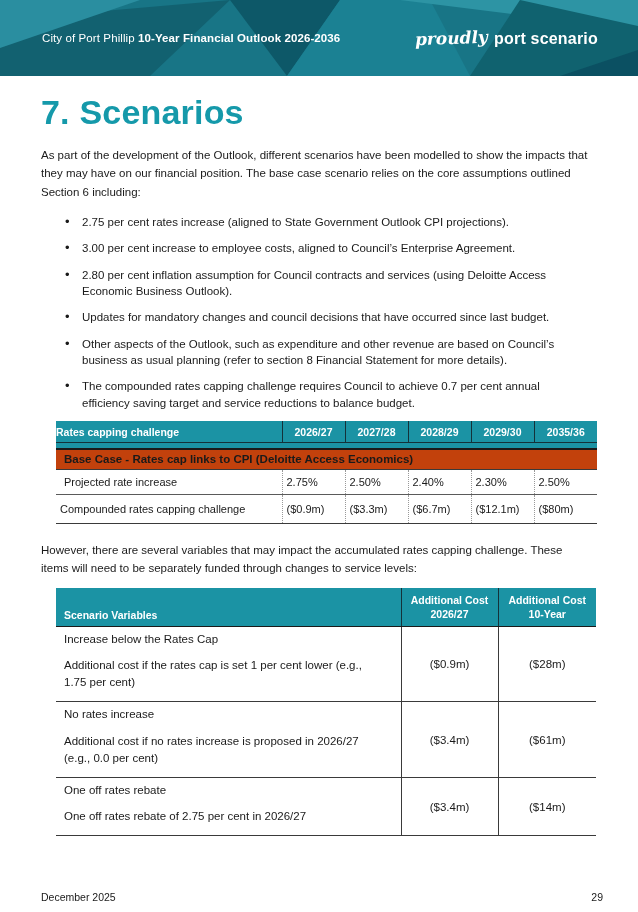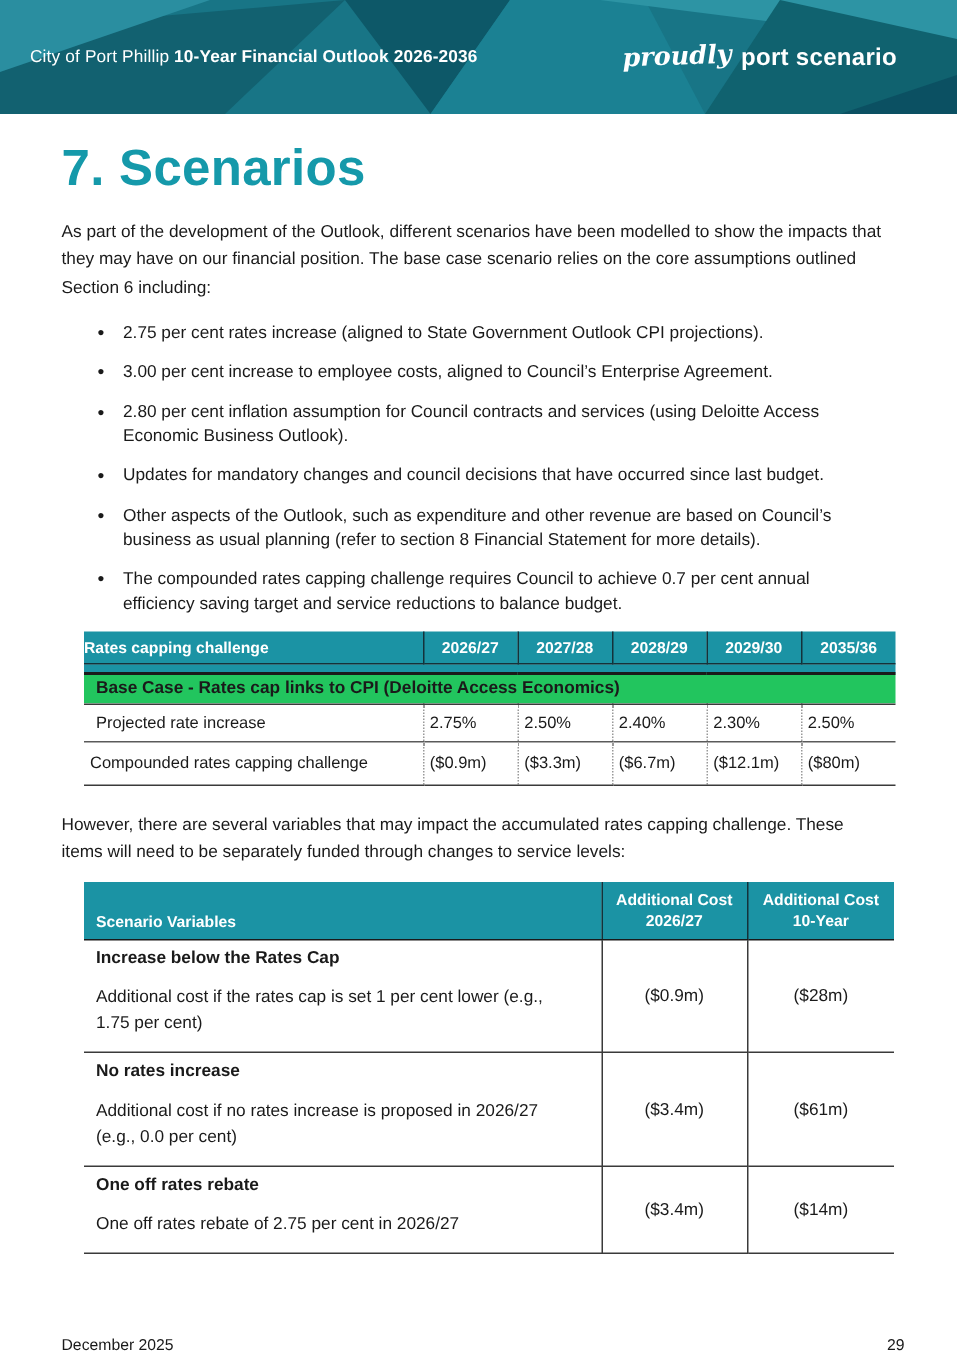--- a/index.html
+++ b/index.html
@@ -23,21 +23,21 @@
     height: 76px;
     overflow: hidden;
   }
   .banner svg { position: absolute; inset: 0; display: block; }
   .banner-content {
     position: absolute;
     inset: 0;
     display: flex;
     align-items: center;
     justify-content: space-between;
-    padding: 0 40px 0 20px;
+    padding: 0 40px 0 42px;
   }
   .banner-title {
     color: #ffffff;
     font-size: 11.5px;
     letter-spacing: 0.1px;
   }
   .banner-title .bold { font-weight: bold; }
   .banner-logo {
     color: #ffffff;
     display: flex;
@@ -120,21 +120,21 @@
   }
   .t1 .head-row th:first-child { text-align: left; padding-left: 0; }
   .t1 .head-row th:last-child { border-right: none; }
   .t1 .spacer-row th {
     background: #1B93A4;
     height: 6px;
     padding: 0;
     border-bottom: 2px solid #1a1a1a;
   }
   .t1 .sub-row td {
-    background: #22c55e;
+    background: #c2410c;
     font-weight: bold;
     font-size: 11.5px;
     text-align: left;
     padding: 3px 8px 4px 8px;
     border-bottom: 1px solid #3a3a3a;
   }
   .t1 tbody tr.data-row td {
     text-align: left;
     border-bottom: 1px solid #5a5a5a;
     border-right: 1px dotted #999;
@@ -167,21 +167,21 @@
   .t2 th.cost { text-align: center; vertical-align: middle; line-height: 1.35; }
   .t2 td {
     border-right: 1px solid #3a3a3a;
     border-bottom: 1px solid #3a3a3a;
     vertical-align: top;
     background: #ffffff;
   }
   .t2 td:last-child { border-right: none; }
   .t2 tr.last td { border-bottom: 1.5px solid #3a3a3a; }
   .t2 td.desc-cell { padding: 4px 10px 10px 8px; }
-  .t2 .row-title { font-weight: bold; font-size: 11.5px; line-height: 1.4; }
+  .t2 .row-title { font-weight: normal; font-size: 11.5px; line-height: 1.4; }
   .t2 .row-desc { margin-top: 10px; font-size: 11.5px; line-height: 1.5; max-width: 310px; }
   .t2 td.val-cell {
     text-align: center;
     vertical-align: middle;
     font-size: 11.5px;
     padding: 6px 4px;
   }
 
   
   .footer {

